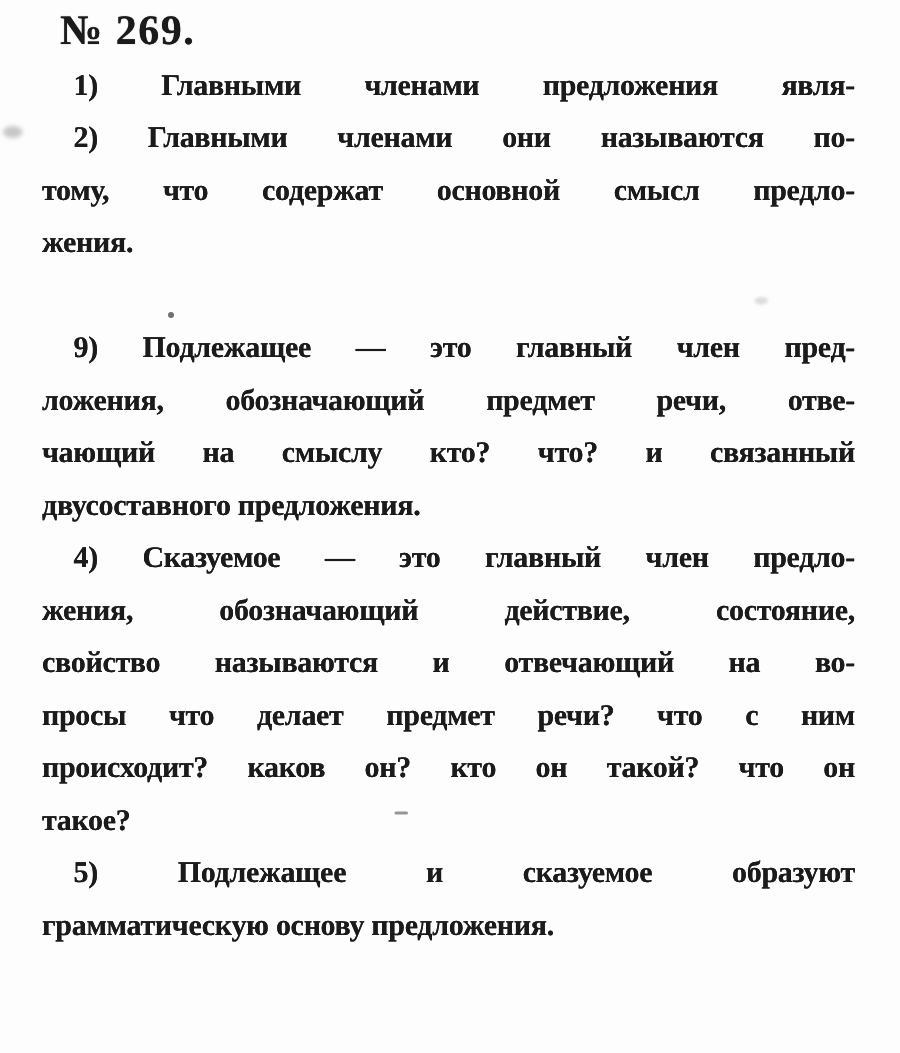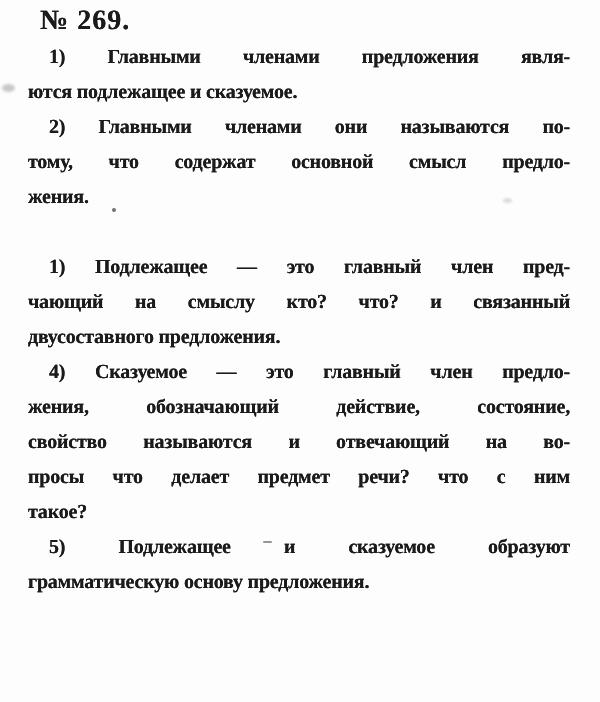--- a/index.html
+++ b/index.html
@@ -81,40 +81,41 @@
 </style>
 </head>
 <body>
 
 <div class="page">
 
   <div class="title">№ 269.</div>
 
   <div class="para">
     <div class="ln jf first">1) Главными членами предложения явля-</div>
-    <div class="ln">ются подлежащее и сказуемое.</div>
   </div>
 
   <div class="para gap-after">
     <div class="ln jf first">2) Главными членами они называются по-</div>
     <div class="ln jf">тому, что содержат основной смысл предло-</div>
     <div class="ln">жения.</div>
   </div>
 
   <div class="para">
-    <div class="ln jf first">1) Подлежащее — это главный член пред-</div>
+    <div class="ln jf first">9) Подлежащее — это главный член пред-</div>
+    <div class="ln jf">ложения, обозначающий предмет речи, отве-</div>
     <div class="ln jf">чающий на смыслу кто? что? и связанный</div>
     <div class="ln">двусоставного предложения.</div>
   </div>
 
   <div class="para">
     <div class="ln jf first">4) Сказуемое — это главный член предло-</div>
     <div class="ln jf">жения, обозначающий действие, состояние,</div>
     <div class="ln jf">свойство называются и отвечающий на во-</div>
     <div class="ln jf">просы что делает предмет речи? что с ним</div>
+    <div class="ln jf">происходит? каков он? кто он такой? что он</div>
     <div class="ln">такое?</div>
   </div>
 
   <div class="para">
     <div class="ln jf first">5) Подлежащее и сказуемое образуют</div>
     <div class="ln">грамматическую основу предложения.</div>
   </div>
 
 </div>
 

